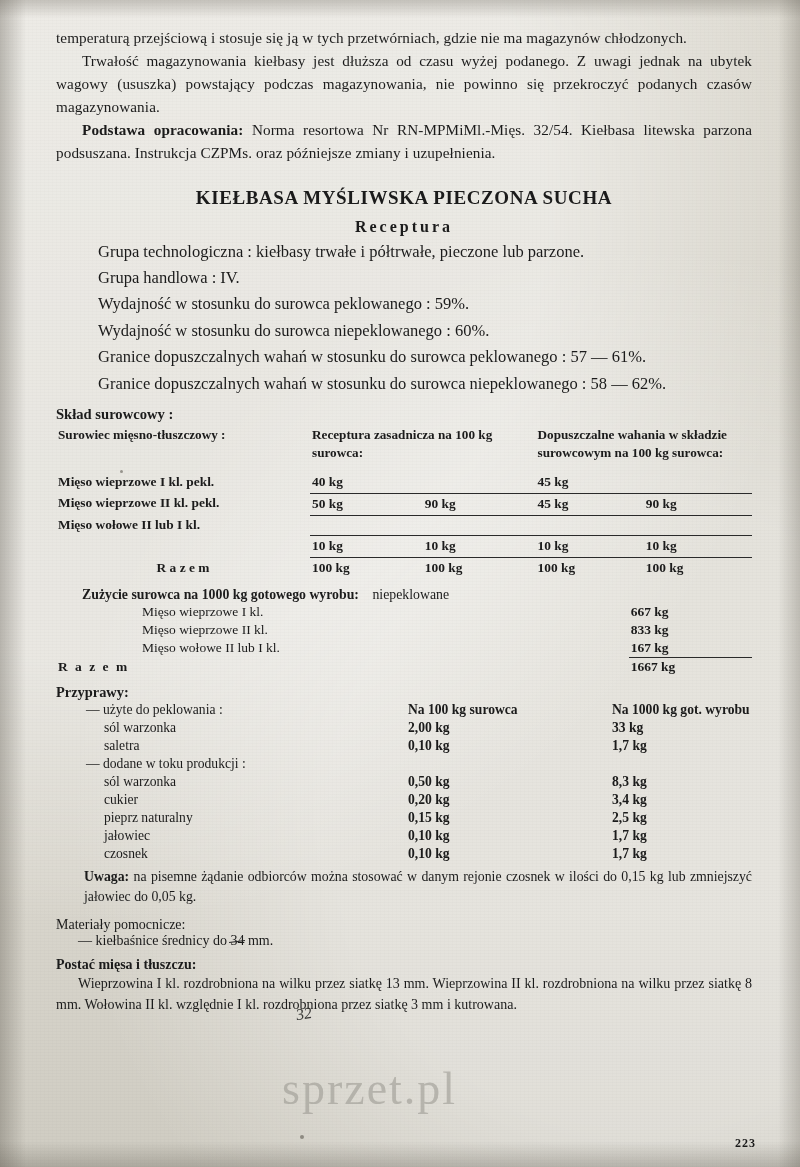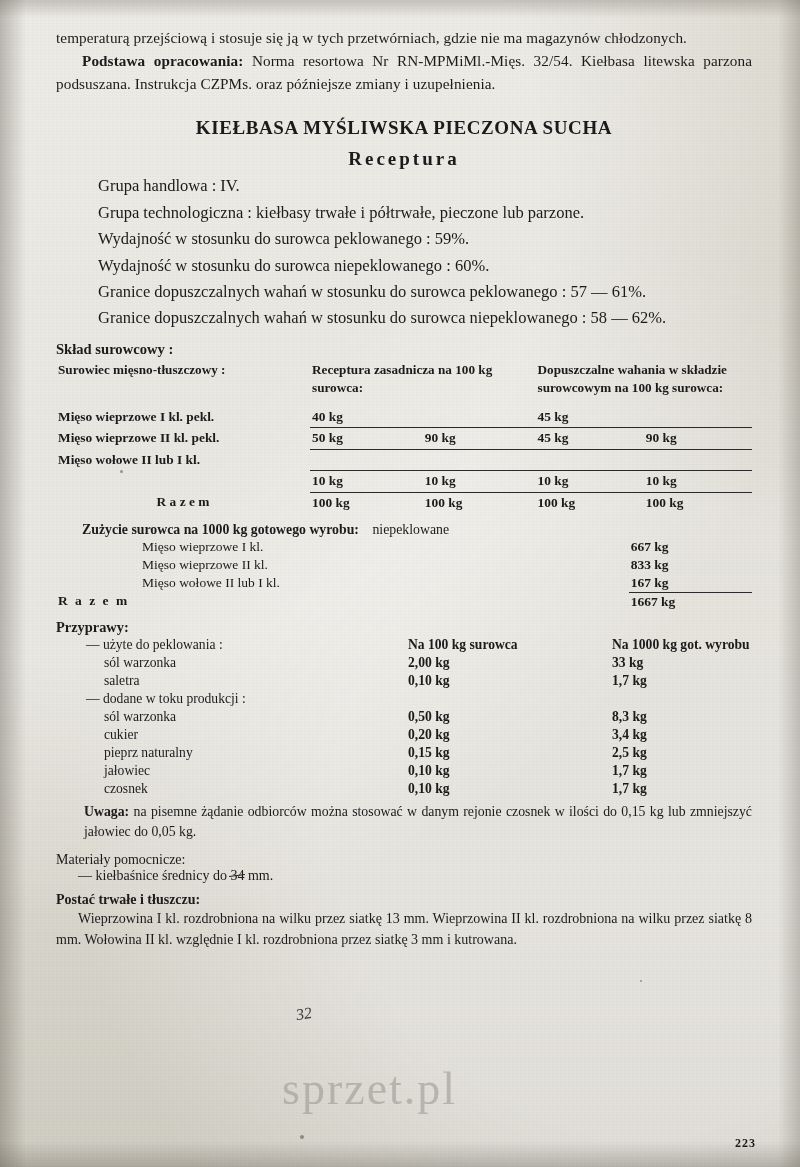--- a/index.html
+++ b/index.html
@@ -70,21 +70,21 @@
   h2.section-title {
     margin: 22px 0 0 0;
     text-align: center;
     font-size: 19px;
     font-weight: bold;
     letter-spacing: .6px;
   }
   .subtitle {
     margin: 9px 0 4px 0;
     text-align: center;
-    font-size: 19px;
+    font-size: 16px;
     font-weight: bold;
     letter-spacing: 3px;
   }
   .recipe-lines {
     margin-top: 4px;
     padding-left: 20px;
   }
   .recipe-lines p {
     margin: 0 0 2px 0;
     font-size: 16.5px;
@@ -205,31 +205,32 @@
 
   <div class="speck" style="left:120px;top:470px;width:3px;height:3px;"></div>
   <div class="speck" style="left:640px;top:980px;width:2px;height:2px;"></div>
   <div class="speck" style="left:300px;top:1135px;width:4px;height:4px;"></div>
 
   <div class="watermark">sprzet.pl</div>
 
   <div class="content">
 
     <p class="body">temperaturą przejściową i stosuje się ją w tych przetwórniach, gdzie nie ma magazynów chłodzonych.</p>
+    <p class="body indent">Trwałość magazynowania kiełbasy jest dłuższa od czasu wyżej podanego. Z uwagi jednak na ubytek wagowy (ususzka) powstający podczas magazynowania, nie powinno się przekroczyć podanych czasów magazynowania.</p>
     <p class="body indent">
       <span class="b">Podstawa opracowania:</span>
       <span>Norma resortowa Nr RN-MPMiMl.-Mięs. 32/54. Kiełbasa litewska parzona podsuszana. Instrukcja CZPMs. oraz późniejsze zmiany i uzupełnienia.</span>
     </p>
 
     <h2 class="section-title">KIEŁBASA MYŚLIWSKA PIECZONA SUCHA</h2>
     <div class="subtitle">Receptura</div>
 
     <div class="recipe-lines">
+      <p>Grupa technologiczna : kiełbasy trwałe i półtrwałe, pieczone lub parzone.</p>
       <p>Grupa handlowa : IV.</p>
-      <p>Grupa technologiczna : kiełbasy trwałe i półtrwałe, pieczone lub parzone.</p>
       <p>Wydajność w stosunku do surowca peklowanego : 59%.</p>
       <p>Wydajność w stosunku do surowca niepeklowanego : 60%.</p>
       <p>Granice dopuszczalnych wahań w stosunku do surowca peklowanego : 57 — 61%.</p>
       <p>Granice dopuszczalnych wahań w stosunku do surowca niepeklowanego : 58 — 62%.</p>
     </div>
 
     <div class="small-head">Skład surowcowy :</div>
 
     <table class="raw">
       <tbody>
@@ -365,21 +366,21 @@
     </div>
 
     <div class="materials">
       <div class="h">Materiały pomocnicze:</div>
       <div class="row">
         <span>— kiełbaśnice średnicy do </span><span class="strike-num">34</span><span> mm.</span>
       </div>
     </div>
 
     <div class="form">
-      <div class="h">Postać trwałe i tłuszczu:</div>
+      <div class="h">Postać mięsa i tłuszczu:</div>
       <p class="first">Wieprzowina I kl. rozdrobniona na wilku przez siatkę 13 mm. Wieprzowina II kl. rozdrobniona na wilku przez siatkę 8 mm. Wołowina II kl. względnie I kl. rozdrobniona przez siatkę 3 mm i kutrowana.</p>
     </div>
 
   </div>
 
   <div class="handwrite" style="left:296px;top:1005px;">32</div>
 
   <div class="page-number">223</div>
 </div>
 

